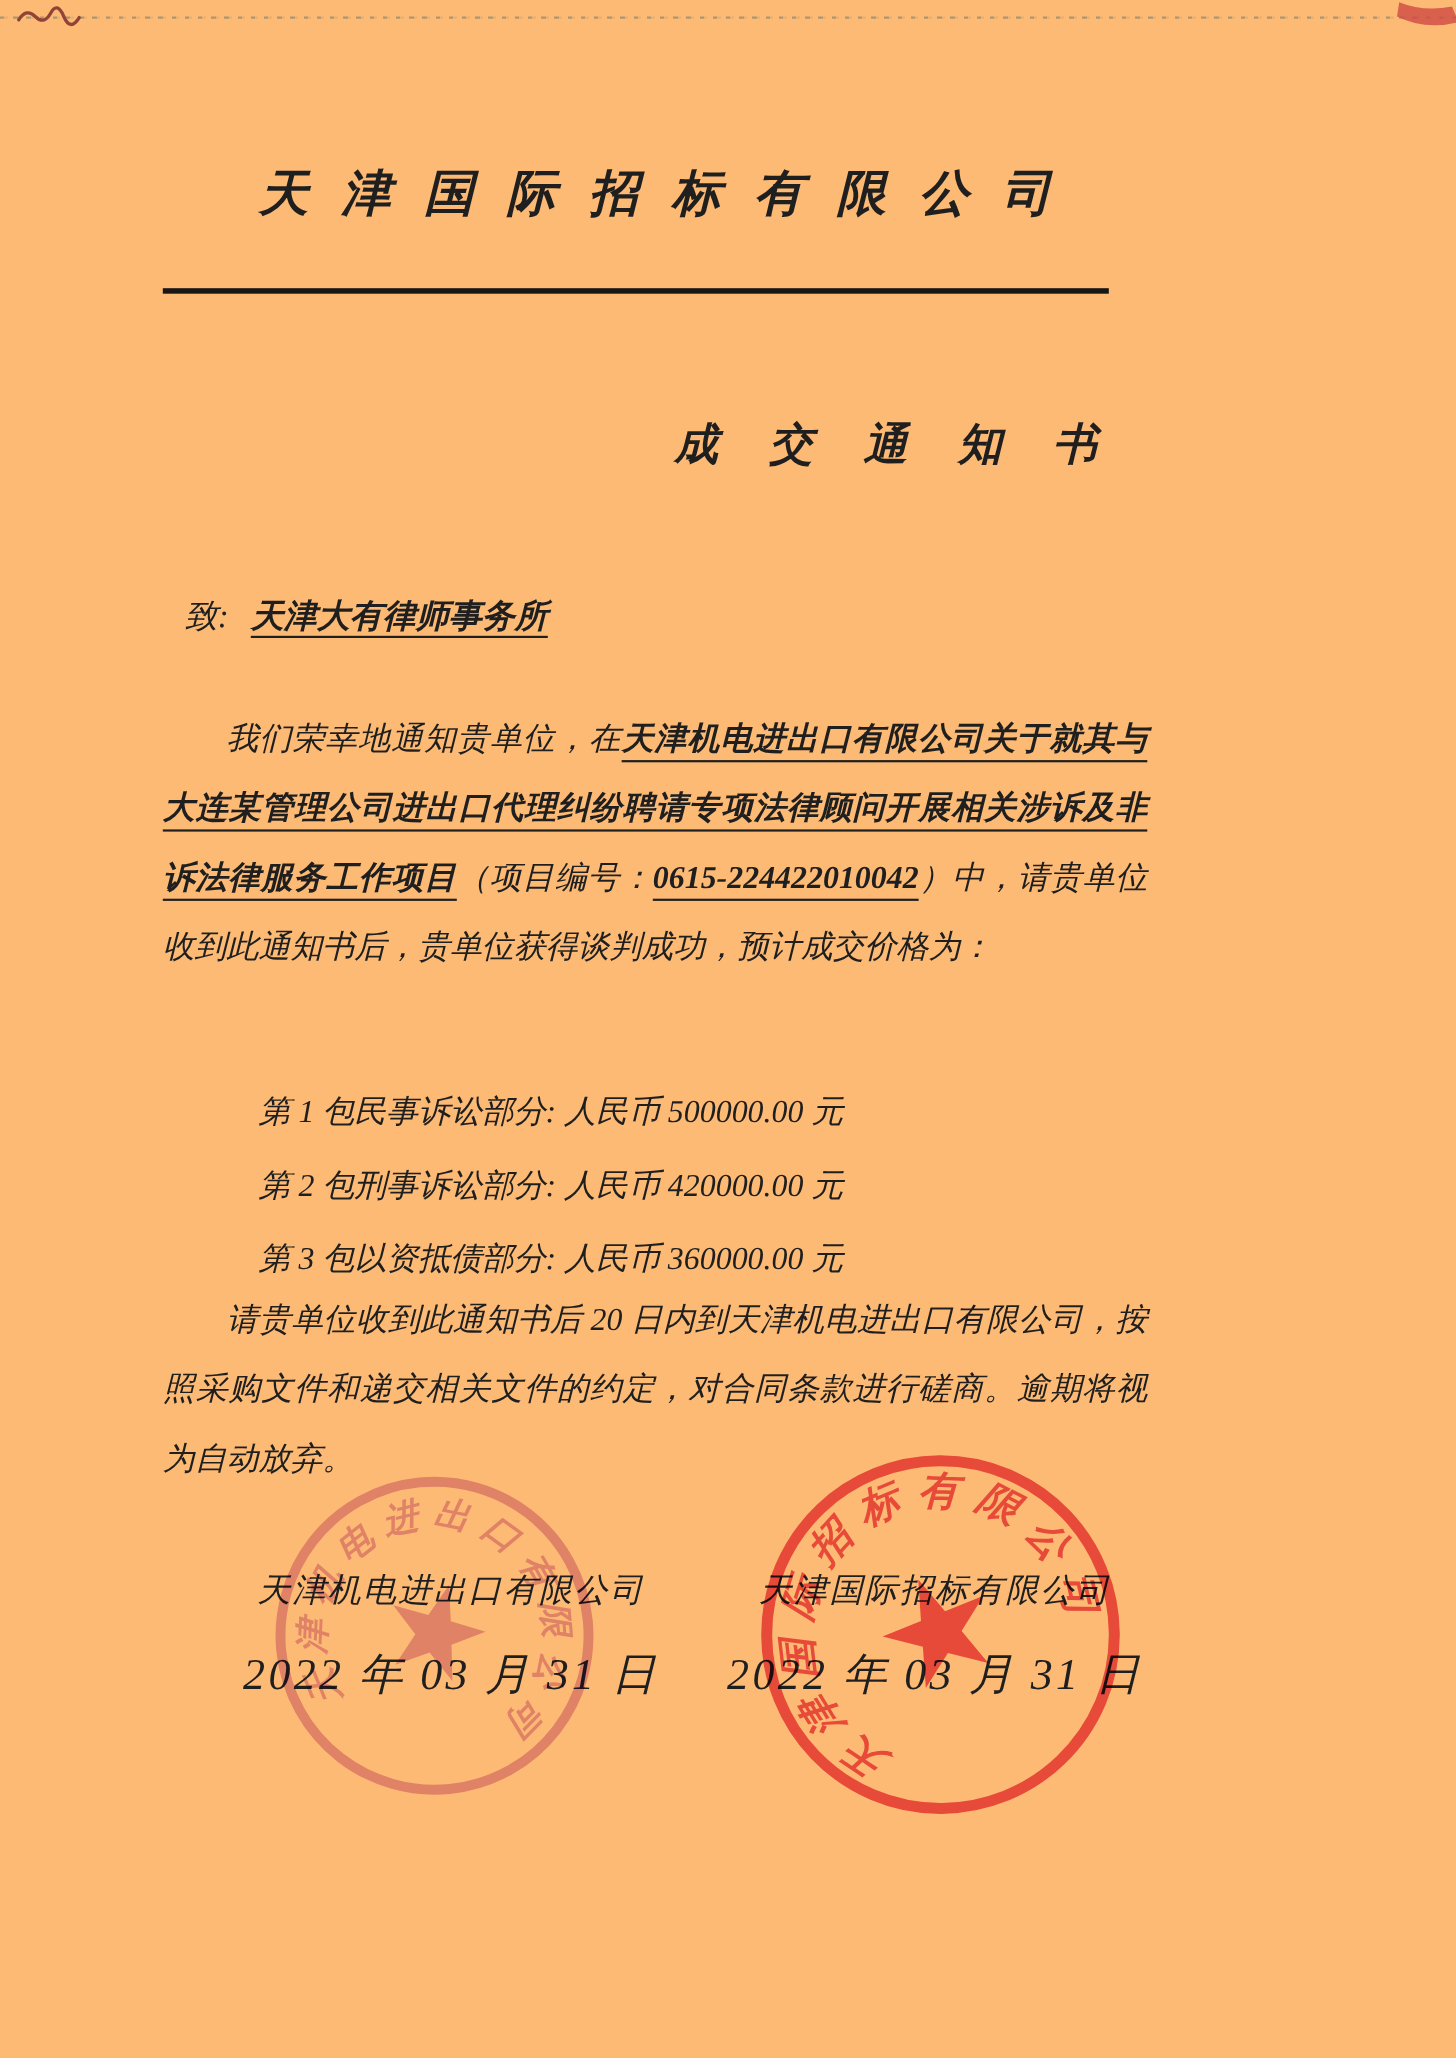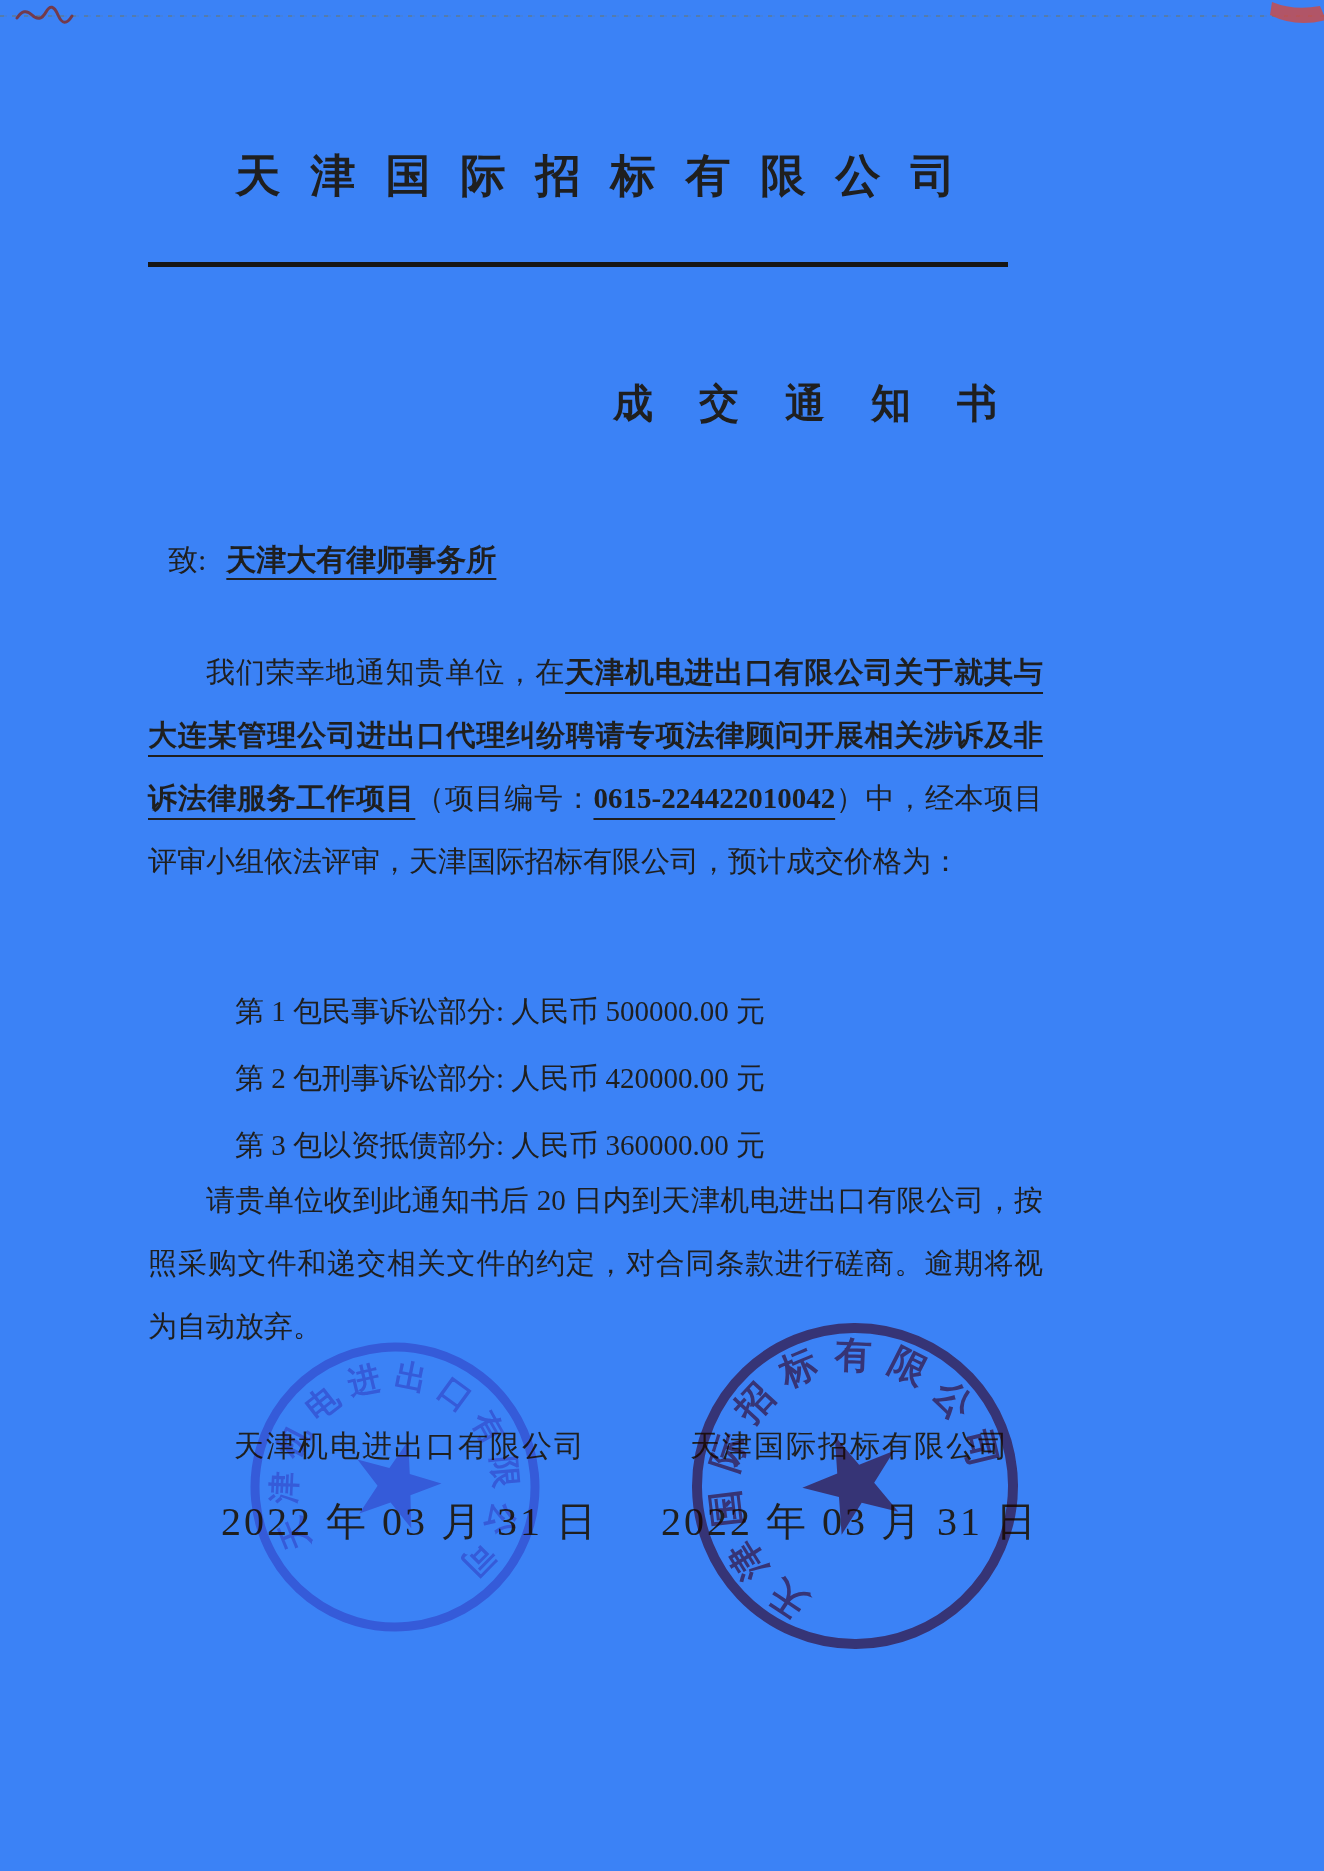--- a/index.html
+++ b/index.html
@@ -1,24 +1,25 @@
 <!DOCTYPE html>
 <html><head>
 <meta charset="utf-8">
 <style>
   html, body { margin: 0; padding: 0; background: #e8e8e8; }
   .page {
     position: relative;
     width: 1324px;
     height: 1871px;
     margin: 0 auto;
-    background: #3b82f6;
+    background: #fdba74;
     color: #1f1f1f;
     font-family: "Liberation Serif", "DejaVu Serif", serif;
     overflow: hidden;
+    font-style: italic;
   }
 
   
   .scan-top-line {
     position: absolute; top: 15px; left: 0; width: 100%; height: 2px;
     background: repeating-linear-gradient(to right,
       rgba(104,118,112,0.55) 0 4px,
       rgba(104,118,112,0.15) 4px 7px,
       transparent 7px 12px);
   }
@@ -101,21 +102,21 @@
 
   <div class="letterhead-name">天津国际招标有限公司</div>
   <div class="letterhead-rule"></div>
 
   <h1 class="doc-title">成交通知书</h1>
 
   <div class="recipient">
     <span>致:</span><span class="recipient-name">天津大有律师事务所</span>
   </div>
 
-  <p class="para para1"><span>我们荣幸地通知贵单位，在</span><span class="bu">天津机电进出口有限公司关于就其与大连某管理公司进出口代理纠纷聘请专项法律顾问开展相关涉诉及非诉法律服务工作项目</span><span>（项目编号：</span><span class="bu">0615-224422010042</span><span>）中，经本项目评审小组依法评审，天津国际招标有限公司，预计成交价格为：</span></p>
+  <p class="para para1"><span>我们荣幸地通知贵单位，在</span><span class="bu">天津机电进出口有限公司关于就其与大连某管理公司进出口代理纠纷聘请专项法律顾问开展相关涉诉及非诉法律服务工作项目</span><span>（项目编号：</span><span class="bu">0615-224422010042</span><span>）中，请贵单位收到此通知书后，贵单位获得谈判成功，预计成交价格为：</span></p>
 
   <div class="prices">
     <div>第 1 包民事诉讼部分: 人民币 500000.00 元</div>
     <div>第 2 包刑事诉讼部分: 人民币 420000.00 元</div>
     <div>第 3 包以资抵债部分: 人民币 360000.00 元</div>
   </div>
 
   <p class="para para2">请贵单位收到此通知书后 20 日内到天津机电进出口有限公司，按照采购文件和递交相关文件的约定，对合同条款进行磋商。逾期将视为自动放弃。</p>
 
   <div class="sig-block sig-left">

